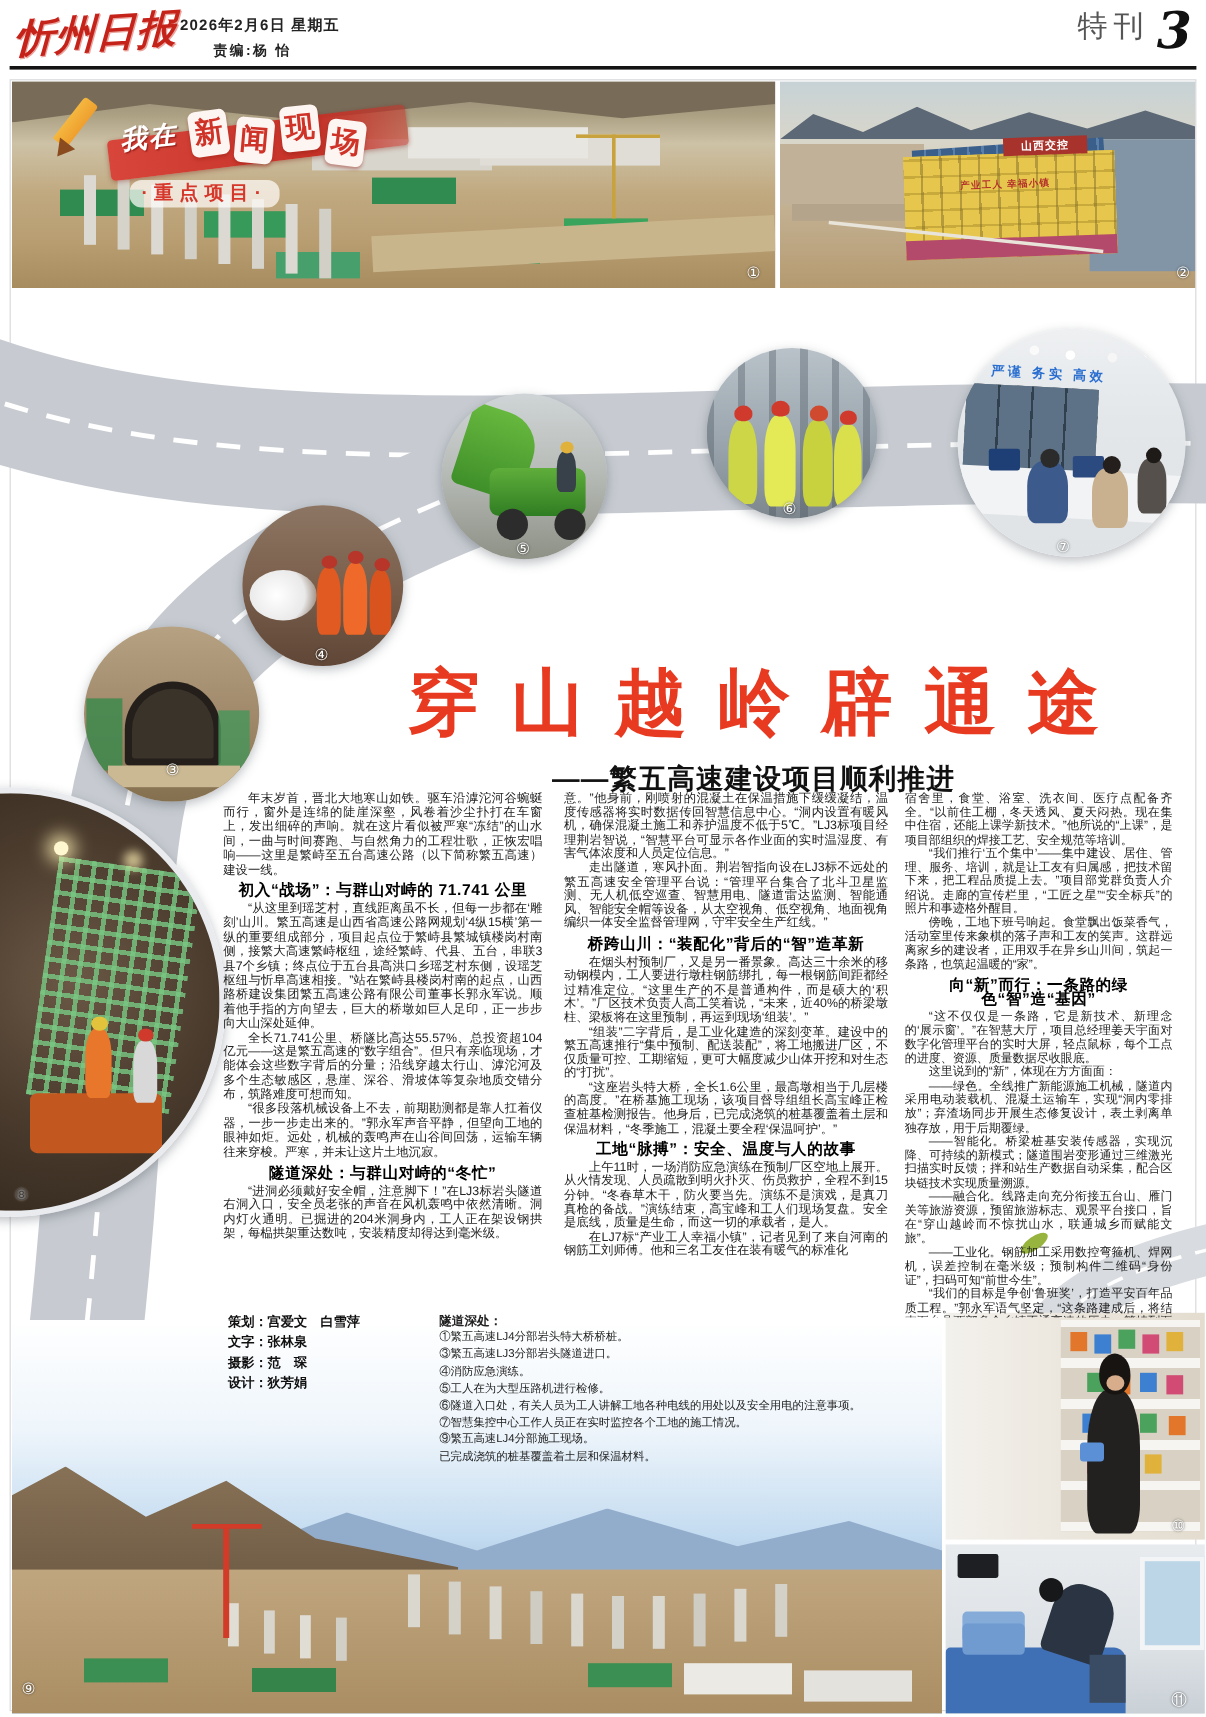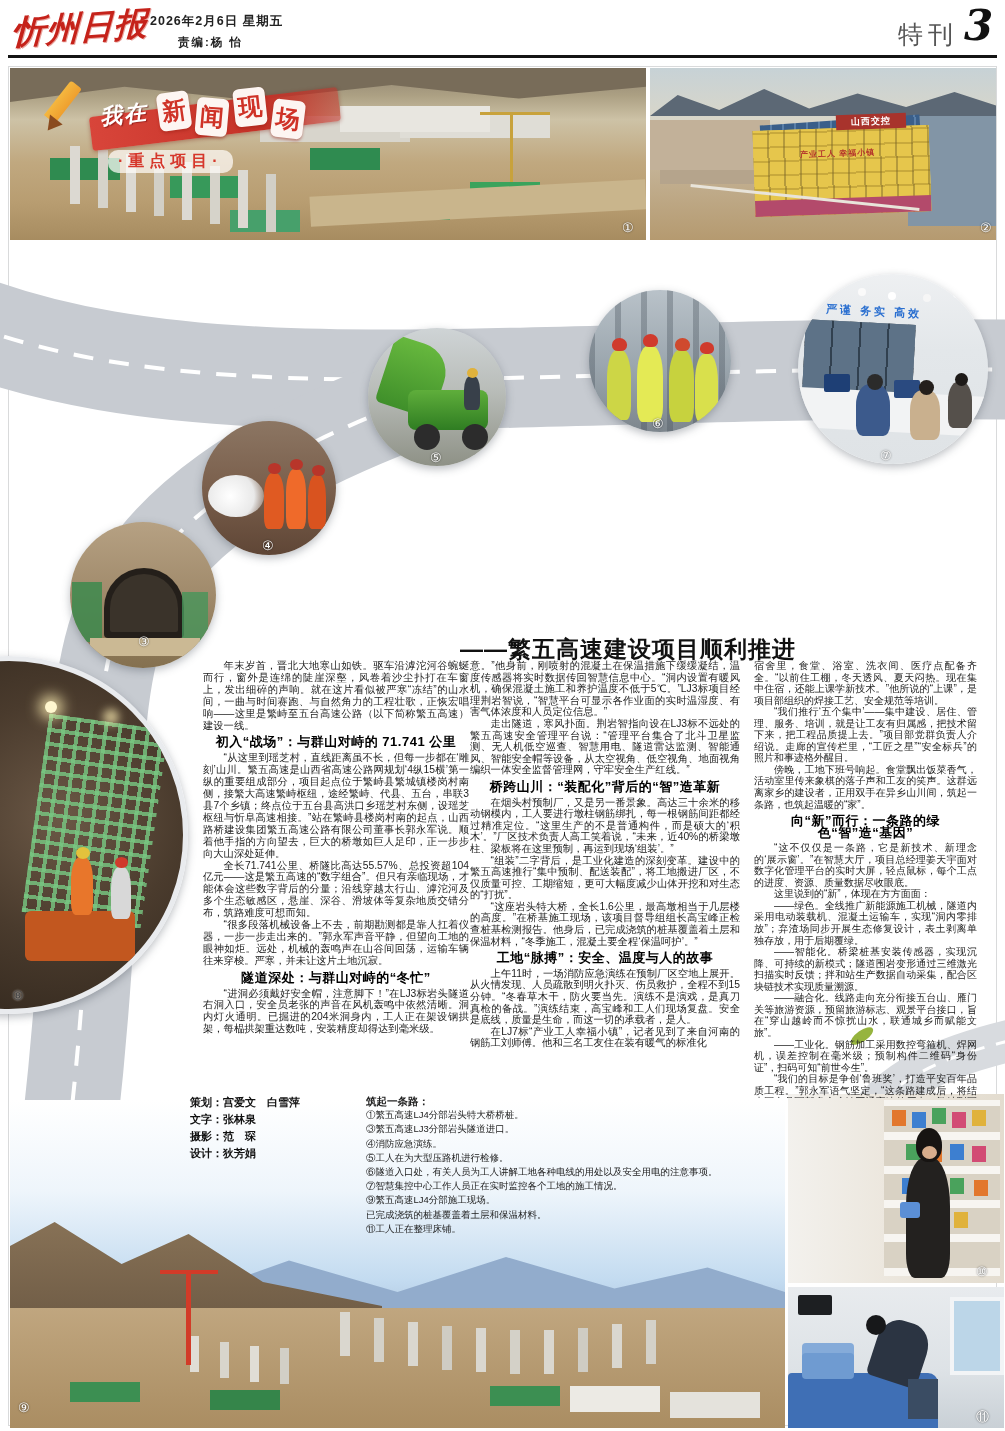--- a/index.html
+++ b/index.html
@@ -5,21 +5,21 @@
   html,body{margin:0;padding:0;background:#fff;}
   .page{position:relative;width:1005px;height:1431px;overflow:hidden;background:#fff;
         font-family:"Liberation Sans",sans-serif;color:#1a1a1a;}
   .abs{position:absolute;}
   
   .logo{left:12px;top:6px;font-family:"Liberation Serif",serif;font-weight:bold;font-style:italic;
         font-size:33px;color:#c5221a;transform:rotate(-4deg) skewX(-6deg);letter-spacing:1px;
         text-shadow:1px 1px 0 #e9a49e;}
   .mdate{left:150px;top:13px;font-size:12.5px;font-weight:bold;color:#222;letter-spacing:1px;}
   .meditor{left:178px;top:35px;font-size:11.5px;font-weight:bold;color:#222;letter-spacing:2px;}
-  .msection{left:898px;top:18px;font-size:25px;color:#555;letter-spacing:5px;}
+  .msection{left:898px;top:5px;font-size:25px;color:#555;letter-spacing:5px;}
   .mpage{left:964px;top:1px;font-family:"DejaVu Serif",serif;font-style:italic;font-weight:bold;
         font-size:42px;color:#111;}
   .mrule{left:8px;top:55px;width:989px;height:3px;background:#141414;}
   .frame{left:8px;top:66px;width:987px;height:1358px;border:1px solid #d9dadb;}
   
   .photo{position:absolute;overflow:hidden;}
   .photo .abs{position:absolute;}
   .marker{position:absolute;font-size:13px;color:#fff;text-shadow:0 0 2px rgba(0,0,0,.8);z-index:30;}
   .marker.dark{color:#444;text-shadow:0 0 2px rgba(255,255,255,.9);}
   
@@ -41,21 +41,21 @@
   .hl-title{left:278px;top:546px;width:700px;text-align:center;font-size:60px;font-weight:900;
         color:#e73a20;letter-spacing:26px;padding-left:26px;box-sizing:border-box;z-index:20;}
   .hl-sub{left:278px;top:634px;width:700px;text-align:center;font-size:23px;font-weight:bold;
         color:#111;letter-spacing:1px;z-index:20;}
   
   .col{position:absolute;top:660px;height:438px;overflow:hidden;font-size:10.3px;line-height:11.9px;
         text-align:justify;color:#222;z-index:20;}
   .col p{margin:0;text-indent:2em;}
   .col p.cont{text-indent:0;}
   .col h3{margin:5px 0 4px;font-size:13px;text-align:center;color:#000;letter-spacing:0.5px;}
-  .c1{left:203px;width:266px;}
+  .c1{left:186px;width:266px;}
   .c2{left:470px;width:270px;line-height:11.6px;}
   .c3{left:754px;width:223px;font-size:10px;line-height:11.55px;}
   .credits{left:190px;top:1094px;font-size:11px;font-weight:bold;line-height:17px;color:#111;z-index:25;}
   .captions{left:366px;top:1094px;width:442px;font-size:9.5px;line-height:14.2px;color:#222;z-index:25;}
   .captions .cap-h{font-weight:bold;font-size:10.5px;}
   .captions div{white-space:nowrap;overflow:hidden;}
   
   .circ{position:absolute;border-radius:50%;overflow:hidden;box-shadow:0 3px 9px rgba(60,70,80,.35);z-index:15;}
   .circ .abs{position:absolute;}
   .person{border-radius:40% 40% 20% 20%;}
@@ -169,20 +169,21 @@
 
   <div class="circ" style="left:70px;top:522px;width:146px;height:146px;background:linear-gradient(180deg,#b6a183 0%,#a08a6b 50%,#84704f 100%);">
     <div class="abs" style="left:34px;top:46px;width:80px;height:70px;background:#241f1a;border-radius:40px 40px 4px 4px;"></div>
     <div class="abs" style="left:40px;top:52px;width:68px;height:58px;background:#3a332a;border-radius:34px 34px 2px 2px;"></div>
     <div class="abs" style="left:2px;top:60px;width:30px;height:60px;background:#3d8a4e;opacity:.85;"></div>
     <div class="abs" style="left:112px;top:70px;width:26px;height:50px;background:#46955a;opacity:.8;"></div>
     <div class="abs" style="left:20px;top:116px;width:110px;height:18px;background:#cbb994;"></div>
   </div>
   <div class="marker" style="left:138px;top:634px;">③</div>
 
+  <div class="abs hl-title">穿山越岭辟通途</div>
   <div class="abs hl-sub">——繁五高速建设项目顺利推进</div>
 
   <div class="circ" style="left:-170px;top:656px;width:348px;height:348px;border:5px solid #e9ebee;background:radial-gradient(circle at 65% 45%,#6b5846 0%,#4a3b2d 40%,#241c14 100%);">
     <div class="abs" style="left:200px;top:60px;width:120px;height:200px;background:repeating-linear-gradient(0deg,rgba(120,200,130,.8) 0 4px,transparent 4px 14px),repeating-linear-gradient(90deg,rgba(120,200,130,.8) 0 4px,transparent 4px 14px);transform:rotate(8deg);"></div>
     <div class="abs" style="left:210px;top:40px;width:12px;height:12px;border-radius:50%;background:#fff7cf;box-shadow:0 0 14px 6px rgba(255,240,180,.8),60px 10px 8px 2px rgba(255,240,180,.7);"></div>
     <div class="abs" style="left:190px;top:250px;width:110px;height:50px;background:#c2571f;border-radius:6px;"></div>
     <div class="abs person" style="left:236px;top:196px;width:22px;height:58px;background:#e8762b;"></div>
     <div class="abs" style="left:241px;top:186px;width:14px;height:12px;border-radius:50%;background:#e3c23c;"></div>
     <div class="abs person" style="left:276px;top:206px;width:20px;height:52px;background:#d8d8d8;"></div>
     <div class="abs" style="left:280px;top:196px;width:13px;height:11px;border-radius:50%;background:#d03a2c;"></div>
@@ -224,30 +225,29 @@
   </div>
 
   <div class="abs credits">
     <div>策划：宫爱文　白雪萍</div>
     <div>文字：张林泉</div>
     <div>摄影：范　琛</div>
     <div>设计：狄芳娟</div>
   </div>
 
   <div class="abs captions">
-    <div class="cap-h">筑起一条路：</div>
+    <div class="cap-h">隧道深处：</div>
     <div>①繁五高速LJ4分部岩头特大桥桥桩。</div>
     <div>③繁五高速LJ3分部岩头隧道进口。</div>
     <div>④消防应急演练。</div>
     <div>⑤工人在为大型压路机进行检修。</div>
     <div>⑥隧道入口处，有关人员为工人讲解工地各种电线的用处以及安全用电的注意事项。</div>
     <div>⑦智慧集控中心工作人员正在实时监控各个工地的施工情况。</div>
     <div>⑨繁五高速LJ4分部施工现场。</div>
     <div>已完成浇筑的桩基覆盖着土层和保温材料。</div>
-    <div>⑪工人正在整理床铺。</div>
   </div>
 
   <div class="photo" style="left:10px;top:1100px;width:775px;height:328px;background:linear-gradient(180deg,#ffffff 0%,#eef5fb 28%,#c3dbf0 55%,#b7cfe6 62%);z-index:10;">
     <div class="abs" style="left:0;top:150px;width:100%;height:70px;background:#92accc;clip-path:polygon(0 100%,0 55%,10% 20%,22% 70%,36% 15%,50% 60%,64% 10%,78% 55%,90% 25%,100% 60%,100% 100%);"></div>
     <div class="abs" style="left:0;top:110px;width:48%;height:120px;background:linear-gradient(180deg,#8a7458,#6d5a44);clip-path:polygon(0 100%,0 30%,12% 10%,30% 45%,48% 20%,68% 60%,100% 80%,100% 100%);"></div>
     <div class="abs" style="left:0;top:208px;width:100%;height:120px;background:linear-gradient(180deg,#c0a67f,#aa8d62);"></div>
     <div class="abs" style="left:330px;top:212px;width:10px;height:44px;background:#dad7cf;box-shadow:34px 6px 0 #d4d1c8,68px 10px 0 #dad7cf,102px 14px 0 #cfccc3,136px 16px 0 #dad7cf,170px 18px 0 #d4d1c8,204px 18px 0 #dad7cf,238px 16px 0 #cfccc3,272px 12px 0 #dad7cf,306px 8px 0 #d4d1c8;"></div>
     <div class="abs" style="left:180px;top:236px;width:9px;height:36px;background:#e0ddd5;box-shadow:30px 6px 0 #d8d5cc,60px 10px 0 #e0ddd5,90px 12px 0 #d2cfc6;"></div>
     <div class="abs" style="left:176px;top:170px;width:5px;height:95px;background:#d23b28;"></div>
     <div class="abs" style="left:150px;top:170px;width:58px;height:4px;background:#d23b28;"></div>

